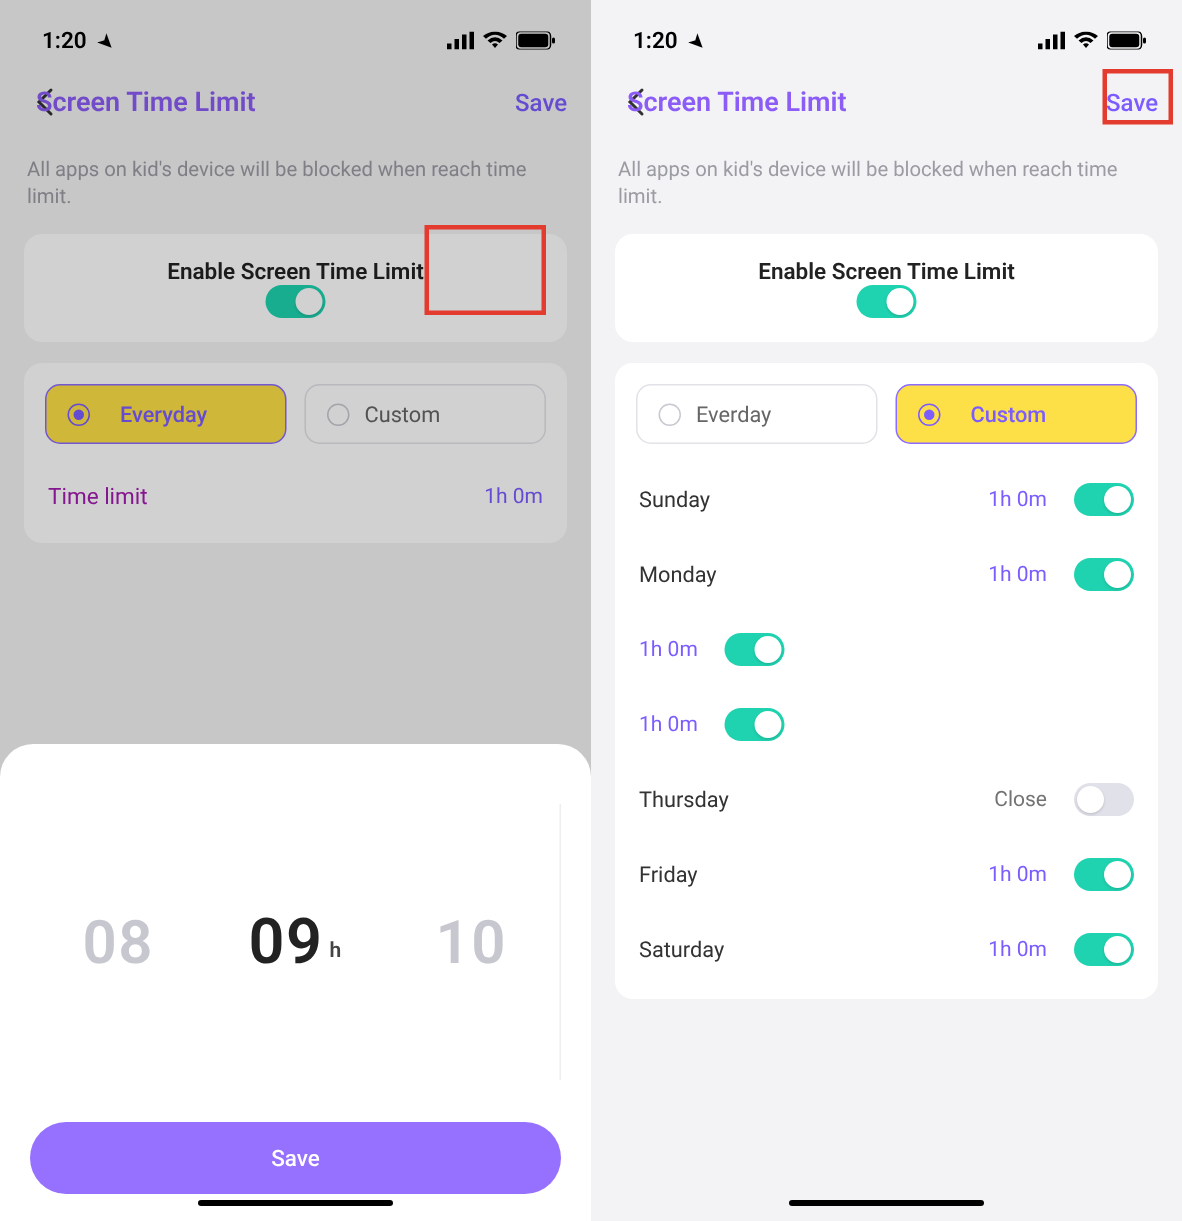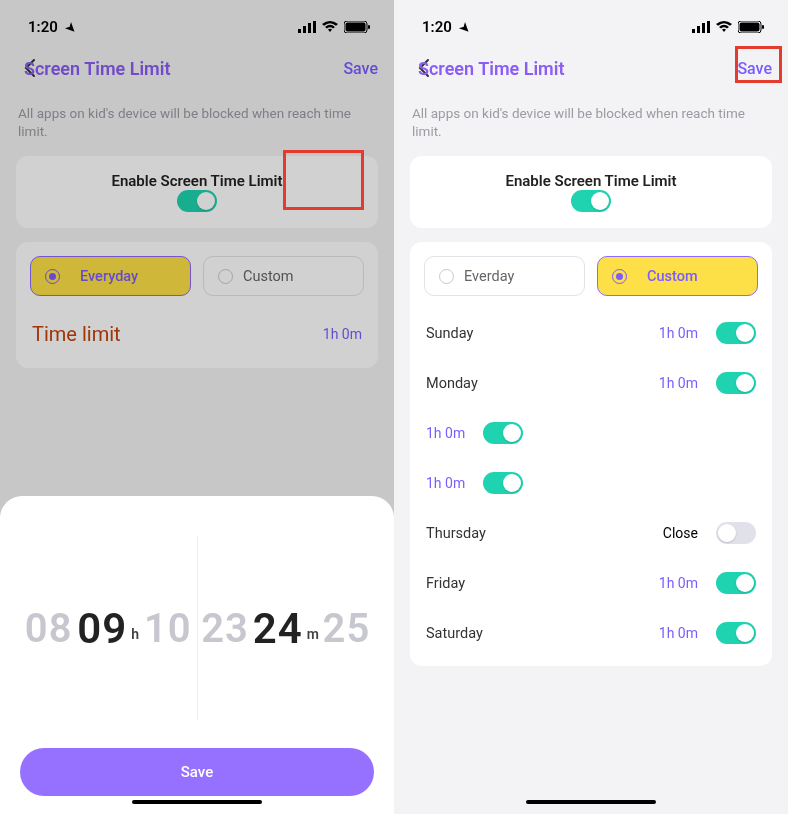--- a/index.html
+++ b/index.html
@@ -156,22 +156,22 @@
     background: #7c5cff;
     border-radius: 50%;
   }
   .time-row {
     display: flex;
     justify-content: space-between;
     align-items: center;
     padding: 14px 2px;
   }
   .time-row .day-label {
-    font-size: 20px;
-    color: #c2410c;
+    font-size: 15px;
+    color: #a21caf;
   }
   .time-row .time-val {
     font-size: 14px;
     color: #7c5cff;
   }
   .day-row {
     display: flex;
     align-items: center;
     padding: 14px 2px;
   }
@@ -179,21 +179,21 @@
     flex: 1;
     font-size: 14.5px;
     color: #333;
   }
   .day-row .time-val {
     font-size: 14px;
     color: #7c5cff;
   }
   .day-row .close-val {
     font-size: 14px;
-    color: #000000;
+    color: #737373;
   }
   .day-row .toggle { margin-left: 18px; }
   
   .sheet {
     position: absolute;
     bottom: 0; left: 0; right: 0;
     height: 318px;
     background: #fff;
     border-radius: 22px 22px 0 0;
     z-index: 10;
@@ -354,32 +354,20 @@
           </div>
         <div class="row">
             <span class="num sel">09</span>
             <span class="unit">h</span>
           </div>
         <div class="row">
             <span class="num">10</span>
           </div>
       </div>
       <div class="wheel-divider"></div>
-      <div class="wheel">
-        <div class="row">
-            <span class="num">23</span>
-          </div>
-        <div class="row">
-            <span class="num sel">24</span>
-            <span class="unit">m</span>
-          </div>
-        <div class="row">
-            <span class="num">25</span>
-          </div>
-      </div>
     </div>
     <div class="sheet-save">Save</div>
   </div>
 
   <div class="home-indicator"></div>
 </div>
 
 <div class="screen right">
 
   <div class="status-bar">

